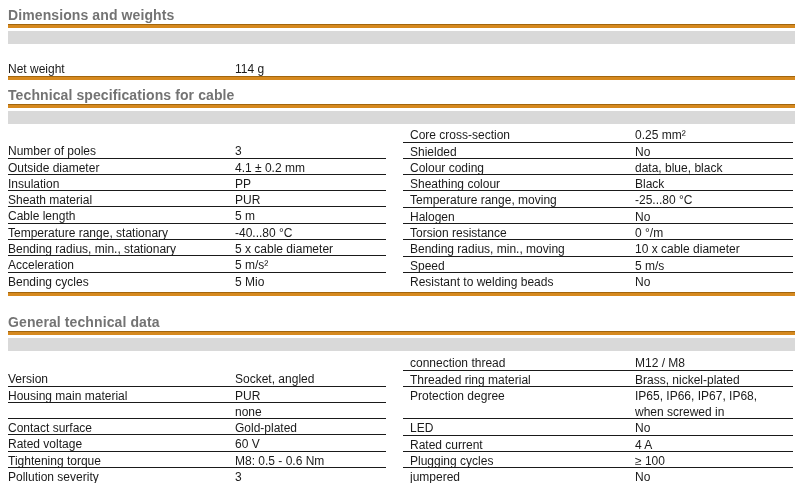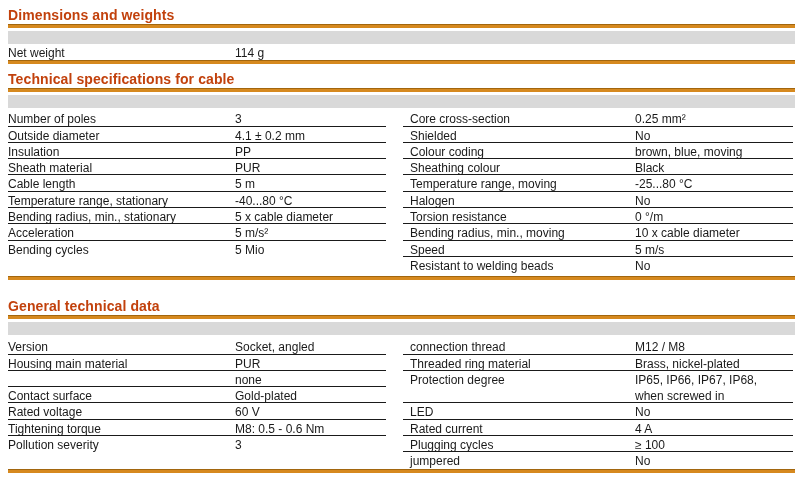--- a/index.html
+++ b/index.html
@@ -6,40 +6,40 @@
   html,body { background:#ffffff; }
   body {
     width:804px; height:483px; overflow:hidden;
     font-family:"Liberation Sans", sans-serif;
     color:var(--text, #1a1a1a);
   }
   .page { width:804px; height:483px; padding:0 9px 0 8px; background:#fff; }
 
   .section-title {
     font-size:14px; font-weight:bold; line-height:18px;
-    color:#c2410c; letter-spacing:0.1px; margin-top:6px;
+    color:#737373; letter-spacing:0.1px; margin-top:6px;
   }
   .sec:nth-child(3) .section-title { margin-top:17px; }
 
   .rule {
     height:4px;
     background:var(--accent, #D6891F);
     border-top:1px solid var(--accent-dark, #A2660E);
   }
   .band {
     height:13px; margin-top:3px;
     background:var(--band, #D9D9D9);
   }
 
   .columns { display:flex; gap:17px; }
   .sec:nth-child(1) .columns { margin-top:0; }
   .sec:nth-child(2) .columns { margin-top:2px; }
   .sec:nth-child(3) .columns { margin-top:3px; }
 
-  .col-left  { width:378px; }
+  .col-left  { width:378px;margin-top:16px; }
   .col-right { width:390px; }
 
   .row {
     position:relative; height:16.3px;
     border-bottom:1px solid var(--line, #1a1a1a);
     font-size:12px; line-height:16px; white-space:nowrap;
   }
   .row.no-line { border-bottom:none; }
   .row .label { position:absolute; left:0;   top:1px; }
   .row .value { position:absolute; left:227px; top:1px; }
@@ -115,21 +115,21 @@
             <div class="row">
     <span class="label">Core cross-section</span>
     <span class="value">0.25 mm²</span>
   </div>
             <div class="row">
     <span class="label">Shielded</span>
     <span class="value">No</span>
   </div>
             <div class="row">
     <span class="label">Colour coding</span>
-    <span class="value">brown, blue, moving</span>
+    <span class="value">data, blue, black</span>
   </div>
             <div class="row">
     <span class="label">Sheathing colour</span>
     <span class="value">Black</span>
   </div>
             <div class="row">
     <span class="label">Temperature range, moving</span>
     <span class="value">-25...80 °C</span>
   </div>
             <div class="row">

